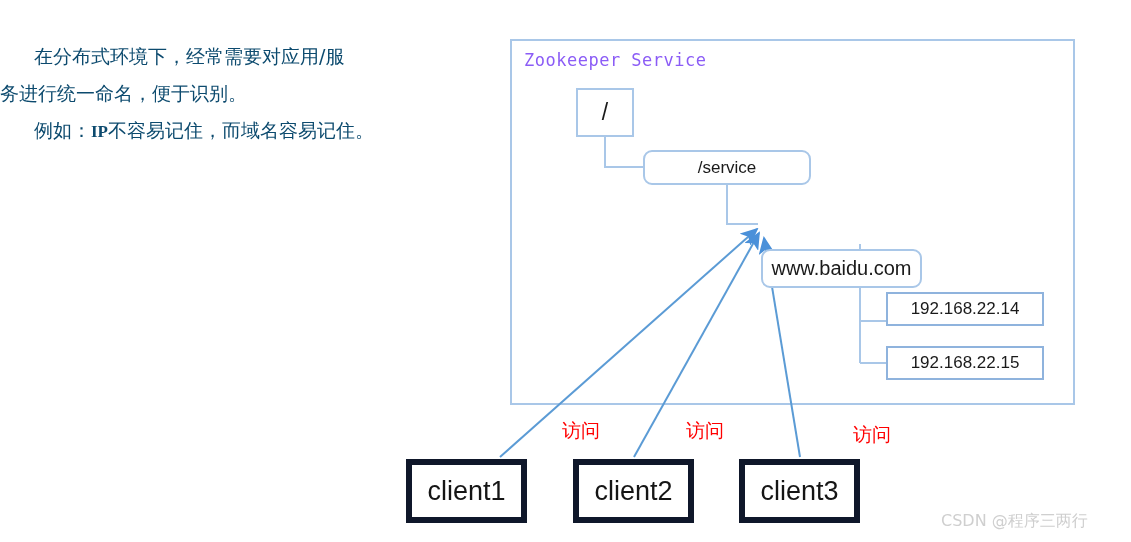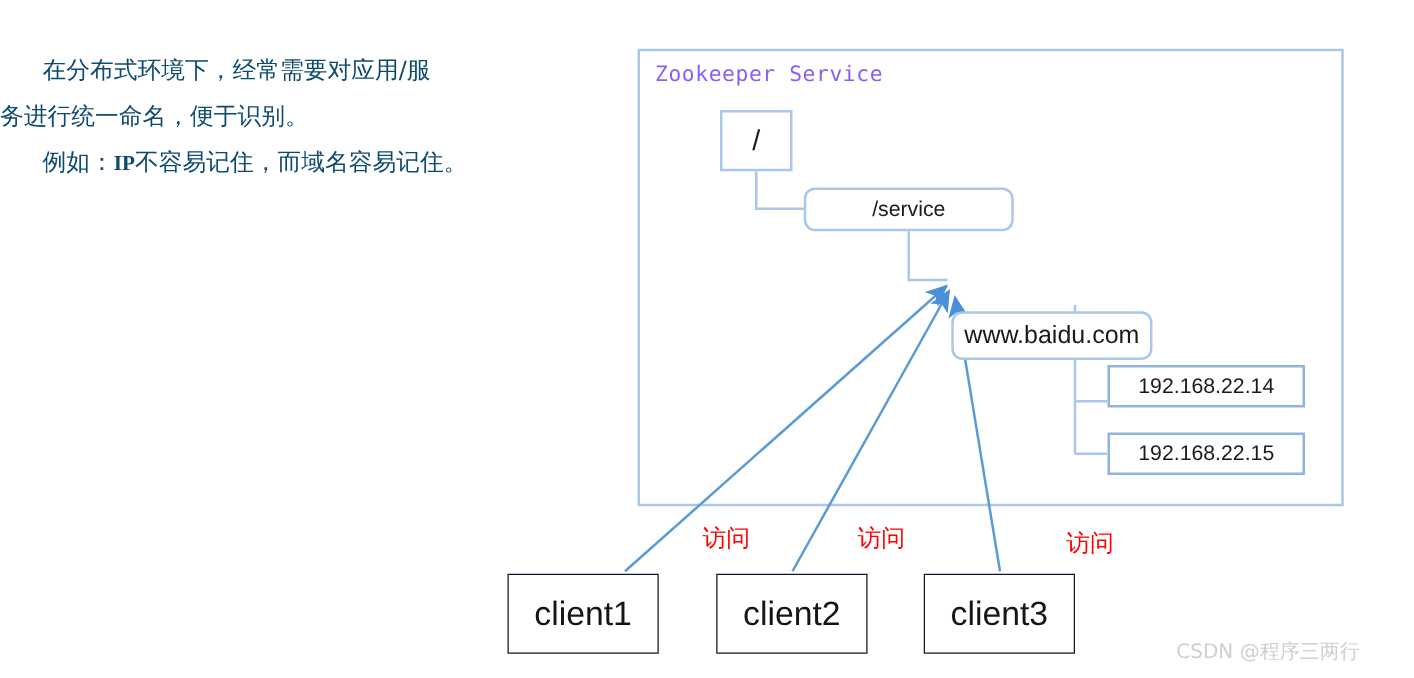--- a/index.html
+++ b/index.html
@@ -103,21 +103,21 @@
   .node-ip-0 { top: 262px; }
   .node-ip-1 { top: 292px; }
   .node-ip-2 { top: 346px; }
 
   
   .node-client {
     position: absolute;
     box-sizing: border-box;
     top: 459px;
     width: 121px; height: 64px;
-    border: 1px solid #0f172a;
+    border: 6px solid #0f172a;
     background: #ffffff;
     display: flex;
     align-items: center;
     justify-content: center;
     color: #151515;
     font-size: 27px;
     font-family: "Liberation Sans", sans-serif;
   }
   .node-client-0 { left: 406px; }
   .node-client-1 { left: 573px; }

